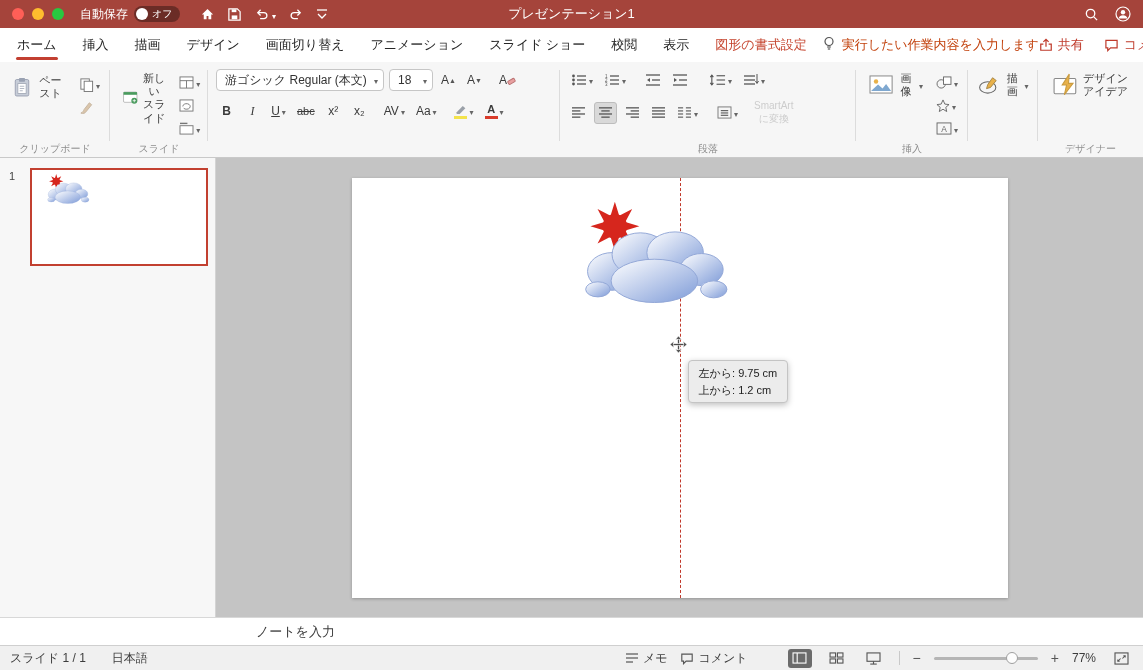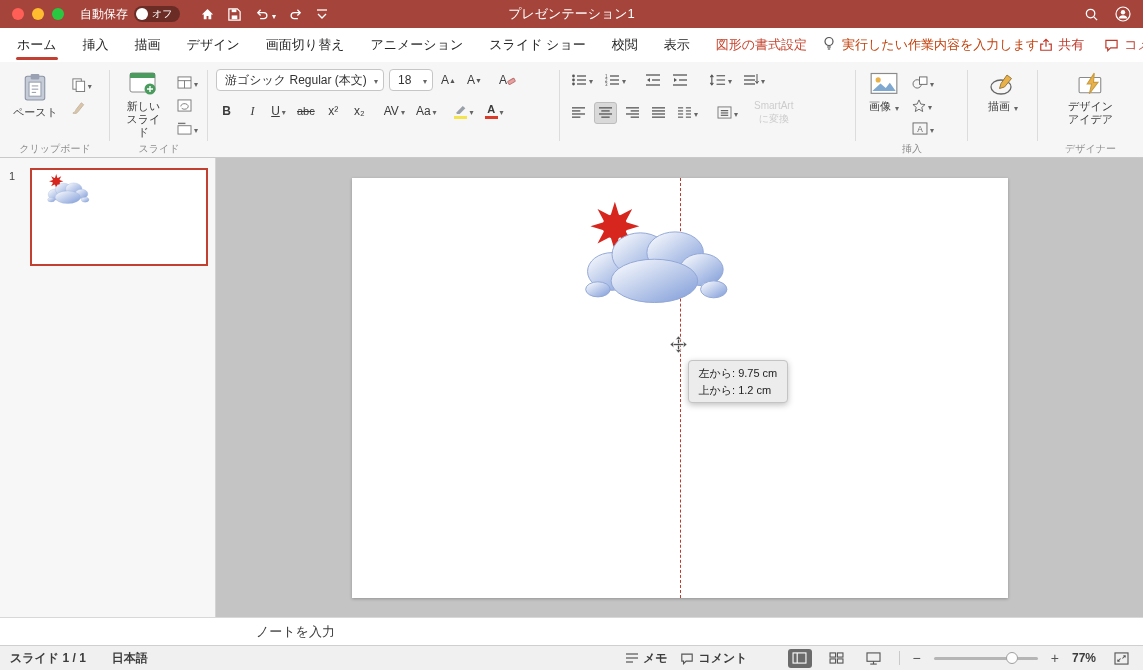--- a/index.html
+++ b/index.html
@@ -21,36 +21,36 @@
   .knob{width:12px;height:12px;border-radius:50%;background:#fff;flex:none;}
   .toggle-label{color:#fff;font-size:10px;line-height:1;}
   .tb-icons{display:flex;align-items:center;gap:12px;margin-left:20px;}
   .tb-btn{display:flex;align-items:center;}
   .tb-btn .caret::after{color:#fff;}
   .tb-title{position:absolute;left:50%;transform:translateX(-50%);color:#fff;font-size:13px;}
   .tb-right{margin-left:auto;display:flex;align-items:center;gap:16px;}
 
   
   .tabbar{height:34px;background:#fff;display:flex;align-items:center;padding:0 16px;font-size:13px;}
-  .tabs{display:flex;gap:24px;align-items:center;}
+  .tabs{display:flex;gap:24px;align-items:center;font-family:Liberation Serif, serif;}
   .tab{position:relative;padding:8px 1px;color:#262626;white-space:nowrap;}
   .tab.active::after{content:"";position:absolute;left:0;right:0;bottom:2px;height:3px;border-radius:2px;background:#c23f31;}
   .tab.contextual{color:#c5442e;}
   .tellme{display:flex;align-items:flex-start;gap:6px;margin-left:14px;color:#c2410c;white-space:nowrap;}
   .tab-actions{margin-left:auto;display:flex;gap:20px;align-items:center;}
   .action-red{display:flex;align-items:center;gap:5px;color:#bf3a2b;white-space:nowrap;}
 
   
   .ribbon{height:96px;background:#f6f6f6;border-bottom:1px solid #c9c9c9;display:flex;}
   .rgroup{position:relative;padding:7px 8px 16px;flex:none;}
   .rgroup::after{content:"";position:absolute;right:0;top:8px;bottom:16px;width:1px;background:#dcdcdc;}
   .rgroup:last-child::after{display:none;}
   .rgroup-label{position:absolute;bottom:1px;left:0;right:0;text-align:center;font-size:10px;color:#8d8d8d;white-space:nowrap;}
   .gcontent{display:flex;gap:6px;height:100%;align-items:flex-start;}
-  .bigbtn{display:flex;flex-direction:column;align-items:center;gap:4px;padding:3px 5px;border-radius:4px;font-size:11px;color:#3b3b3b;text-align:center;}
+  .bigbtn{display:flex;align-items:center;gap:4px;padding:3px 5px;border-radius:4px;font-size:11px;color:#3b3b3b;text-align:center;}
   .bigbtn .lbl{white-space:pre-line;line-height:1.2;}
   .mini-col{display:flex;flex-direction:column;gap:5px;}
   .minibtn{display:flex;align-items:center;height:18px;padding:0 2px;border-radius:3px;}
   .col{display:flex;flex-direction:column;gap:9px;}
   .row{display:flex;align-items:center;gap:5px;}
   .combo{background:#fff;border:1px solid #c6c6c6;border-radius:4px;height:22px;display:flex;align-items:center;justify-content:space-between;padding:0 5px 0 8px;font-size:12px;color:#333;}
   .sbtn{height:22px;min-width:21px;padding:0 3px;display:flex;align-items:center;justify-content:center;font-size:12px;color:#3b3b3b;border-radius:3px;}
   .sbtn.selected{background:#d9d9d9;border:1px solid #bdbdbd;}
   .disabled{opacity:.45;}
   .b{font-weight:bold;}
@@ -77,21 +77,21 @@
   .move-cursor{position:absolute;left:318px;top:158px;}
   .tooltip{position:absolute;left:336px;top:182px;background:#ececec;border:1px solid #c4c4c4;border-radius:4px;padding:4px 10px;font-size:11px;color:#222;line-height:1.5;box-shadow:0 2px 6px rgba(0,0,0,.25);white-space:nowrap;}
 
   
   .notesbar{height:28px;background:#fff;border-top:1px solid #d8d8d8;display:flex;align-items:center;padding-left:256px;font-size:13px;color:#3c3c3c;}
 
   
   .statusbar{height:25px;background:#f0f0f0;border-top:1px solid #cfcfcf;display:flex;align-items:center;padding:0 10px;font-size:12px;color:#3c3c3c;}
   .sb-left{display:flex;gap:26px;align-items:center;}
   .sb-right{margin-left:auto;display:flex;gap:13px;align-items:center;}
-  .sb-item{display:flex;align-items:center;gap:4px;white-space:nowrap;font-weight:bold;}
+  .sb-item{display:flex;align-items:center;gap:4px;white-space:nowrap;}
   .viewbtn{width:24px;height:19px;display:flex;align-items:center;justify-content:center;border-radius:3px;}
   .viewbtn.selected{background:#6b6b6b;}
   .vdiv{width:1px;height:14px;background:#c9c9c9;}
   .zoomtrack{width:104px;height:3px;background:#b5b5b5;border-radius:2px;position:relative;}
   .zoomknob{position:absolute;top:-5px;left:72px;width:12px;height:12px;border-radius:50%;background:#fdfdfd;border:1px solid #9f9f9f;}
   .zoomsign{font-size:14px;color:#555;line-height:1;}
 </style>
 </head>
 <body>
 
@@ -497,20 +497,21 @@
                 <line x1="4" y1="7.5" x2="12" y2="7.5"></line>
                 <line x1="4" y1="10" x2="12" y2="10"></line>
               </g>
             </svg>
           <span class="caret"></span>
         </span>
         <span class="smartart disabled" style="margin-left:8px">SmartArt
 に変換</span>
       </div>
     </div>
+    <div class="rgroup-label">段落</div>
   </div>
 
   <div class="rgroup" style="width:112px">
     <div class="gcontent">
       <div class="bigbtn">
         <svg width="28" height="24" viewBox="0 0 24 20">
             <rect x="1" y="1" width="22" height="17" fill="#fff" stroke="#8a8a8a"></rect>
             <circle cx="7" cy="6.5" r="2.2" fill="#e8b14a"></circle>
             <path d="M2 16 L9 9.5 L13.5 13.5 L17 9 L22 16 z" fill="#7fa8d0"></path>
           </svg>

